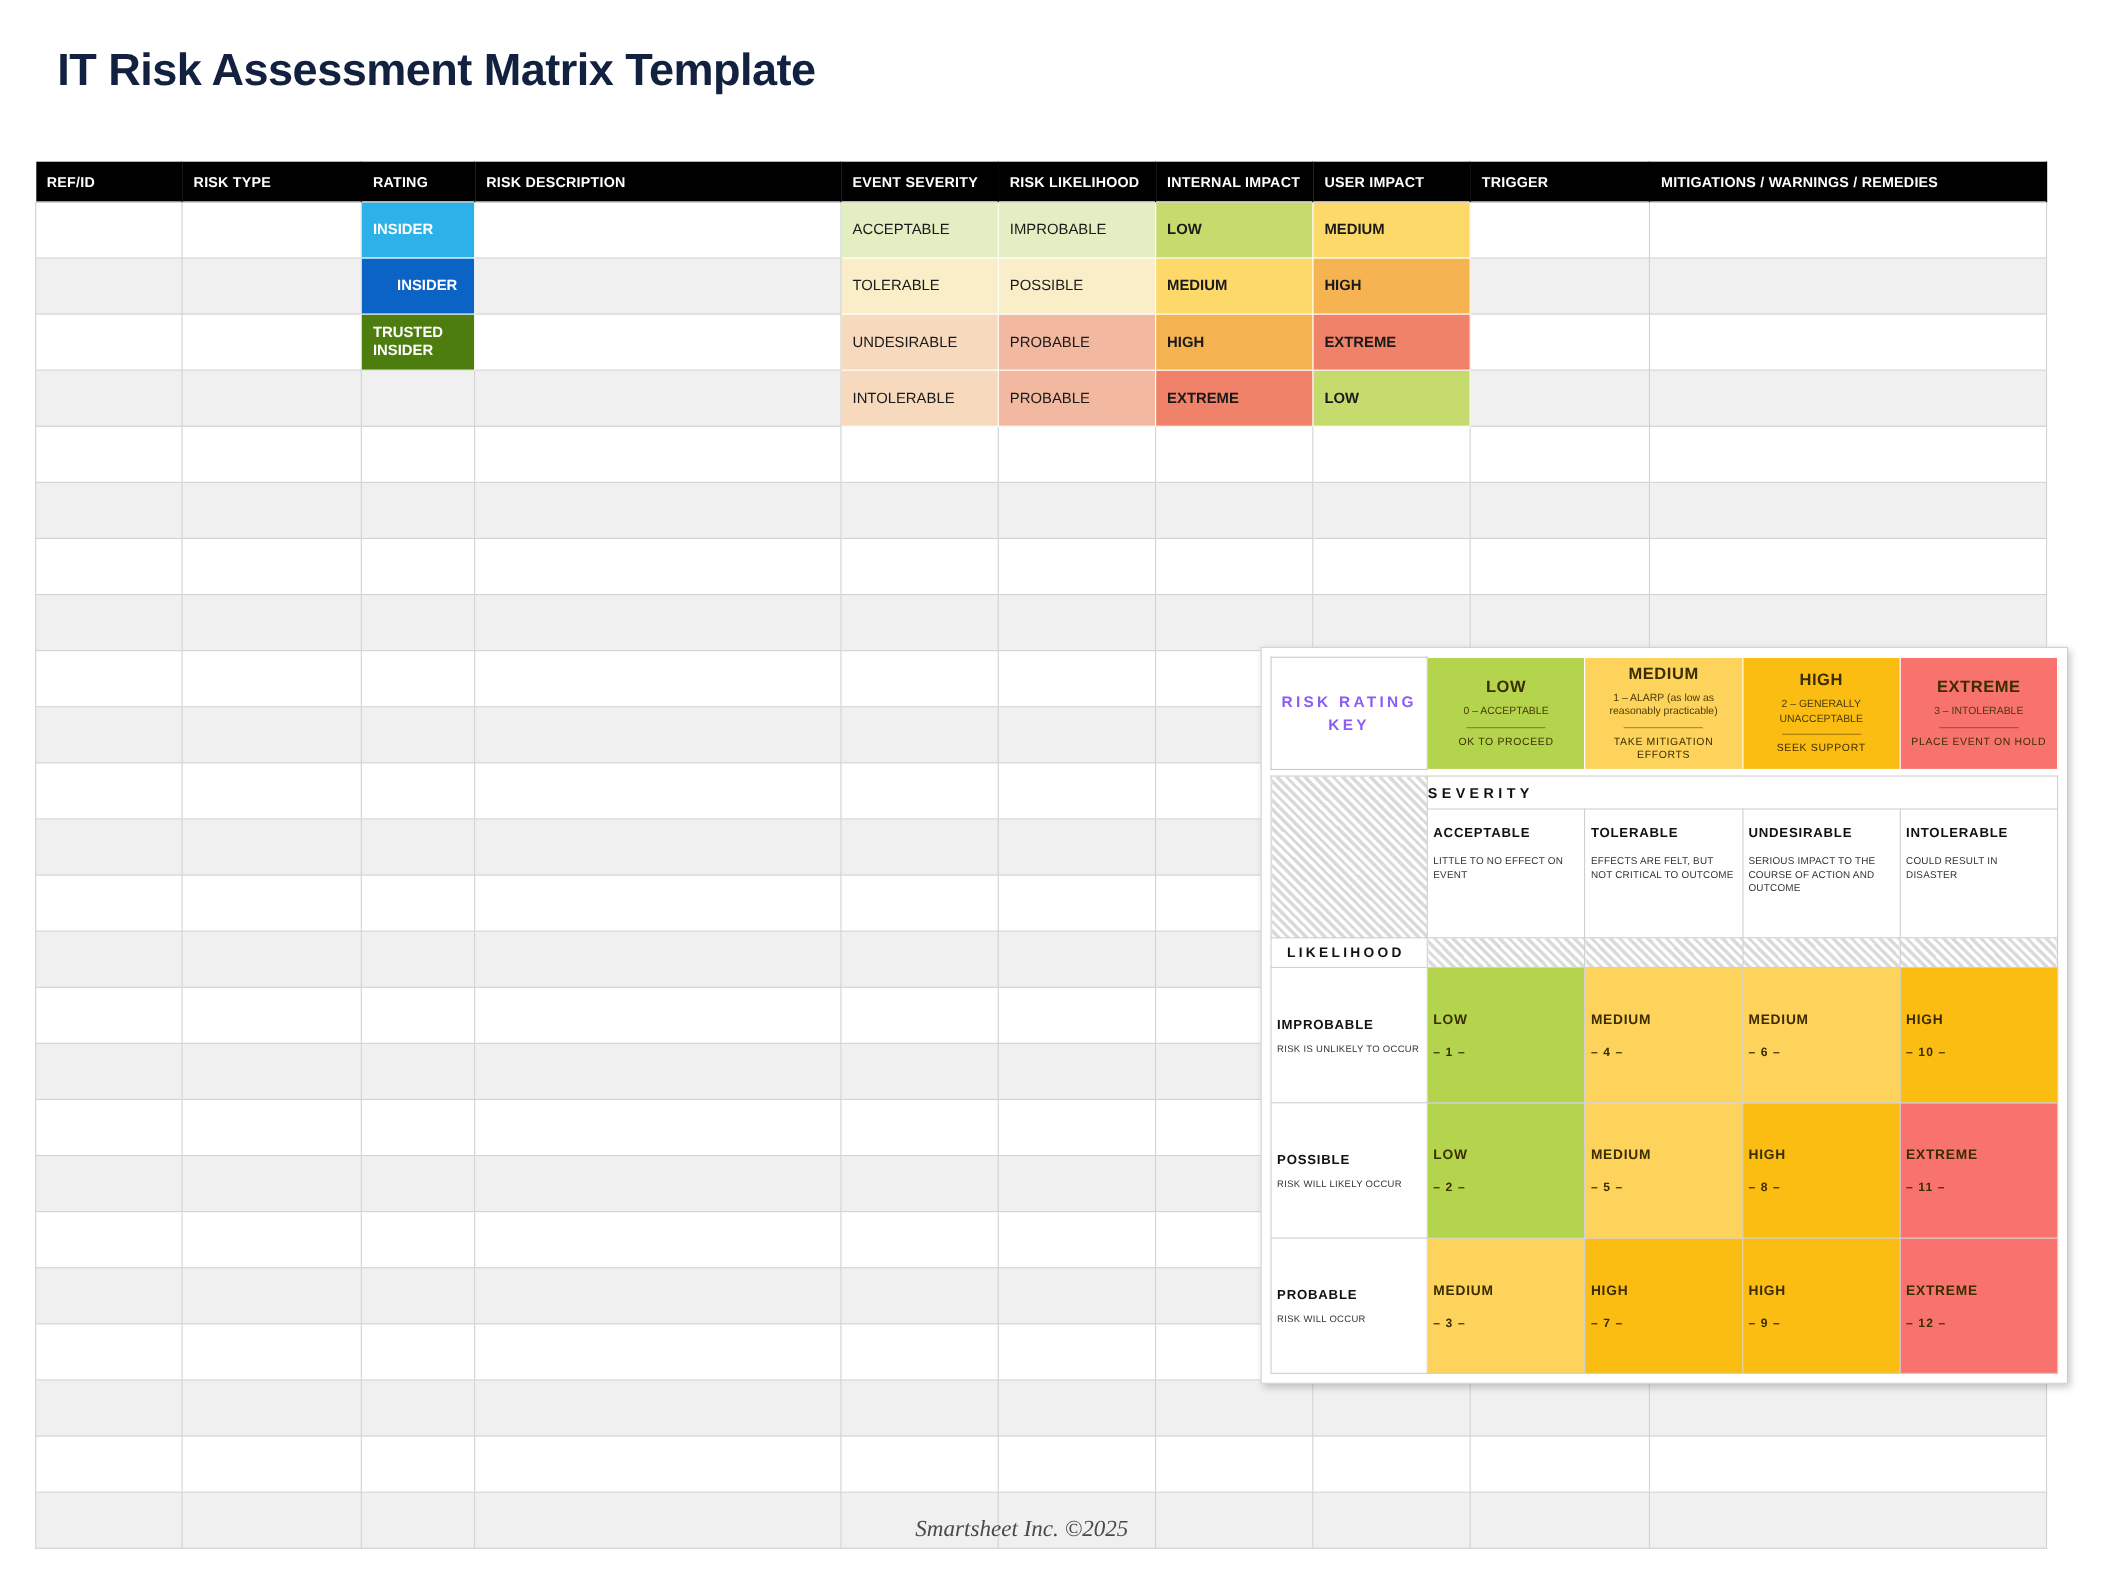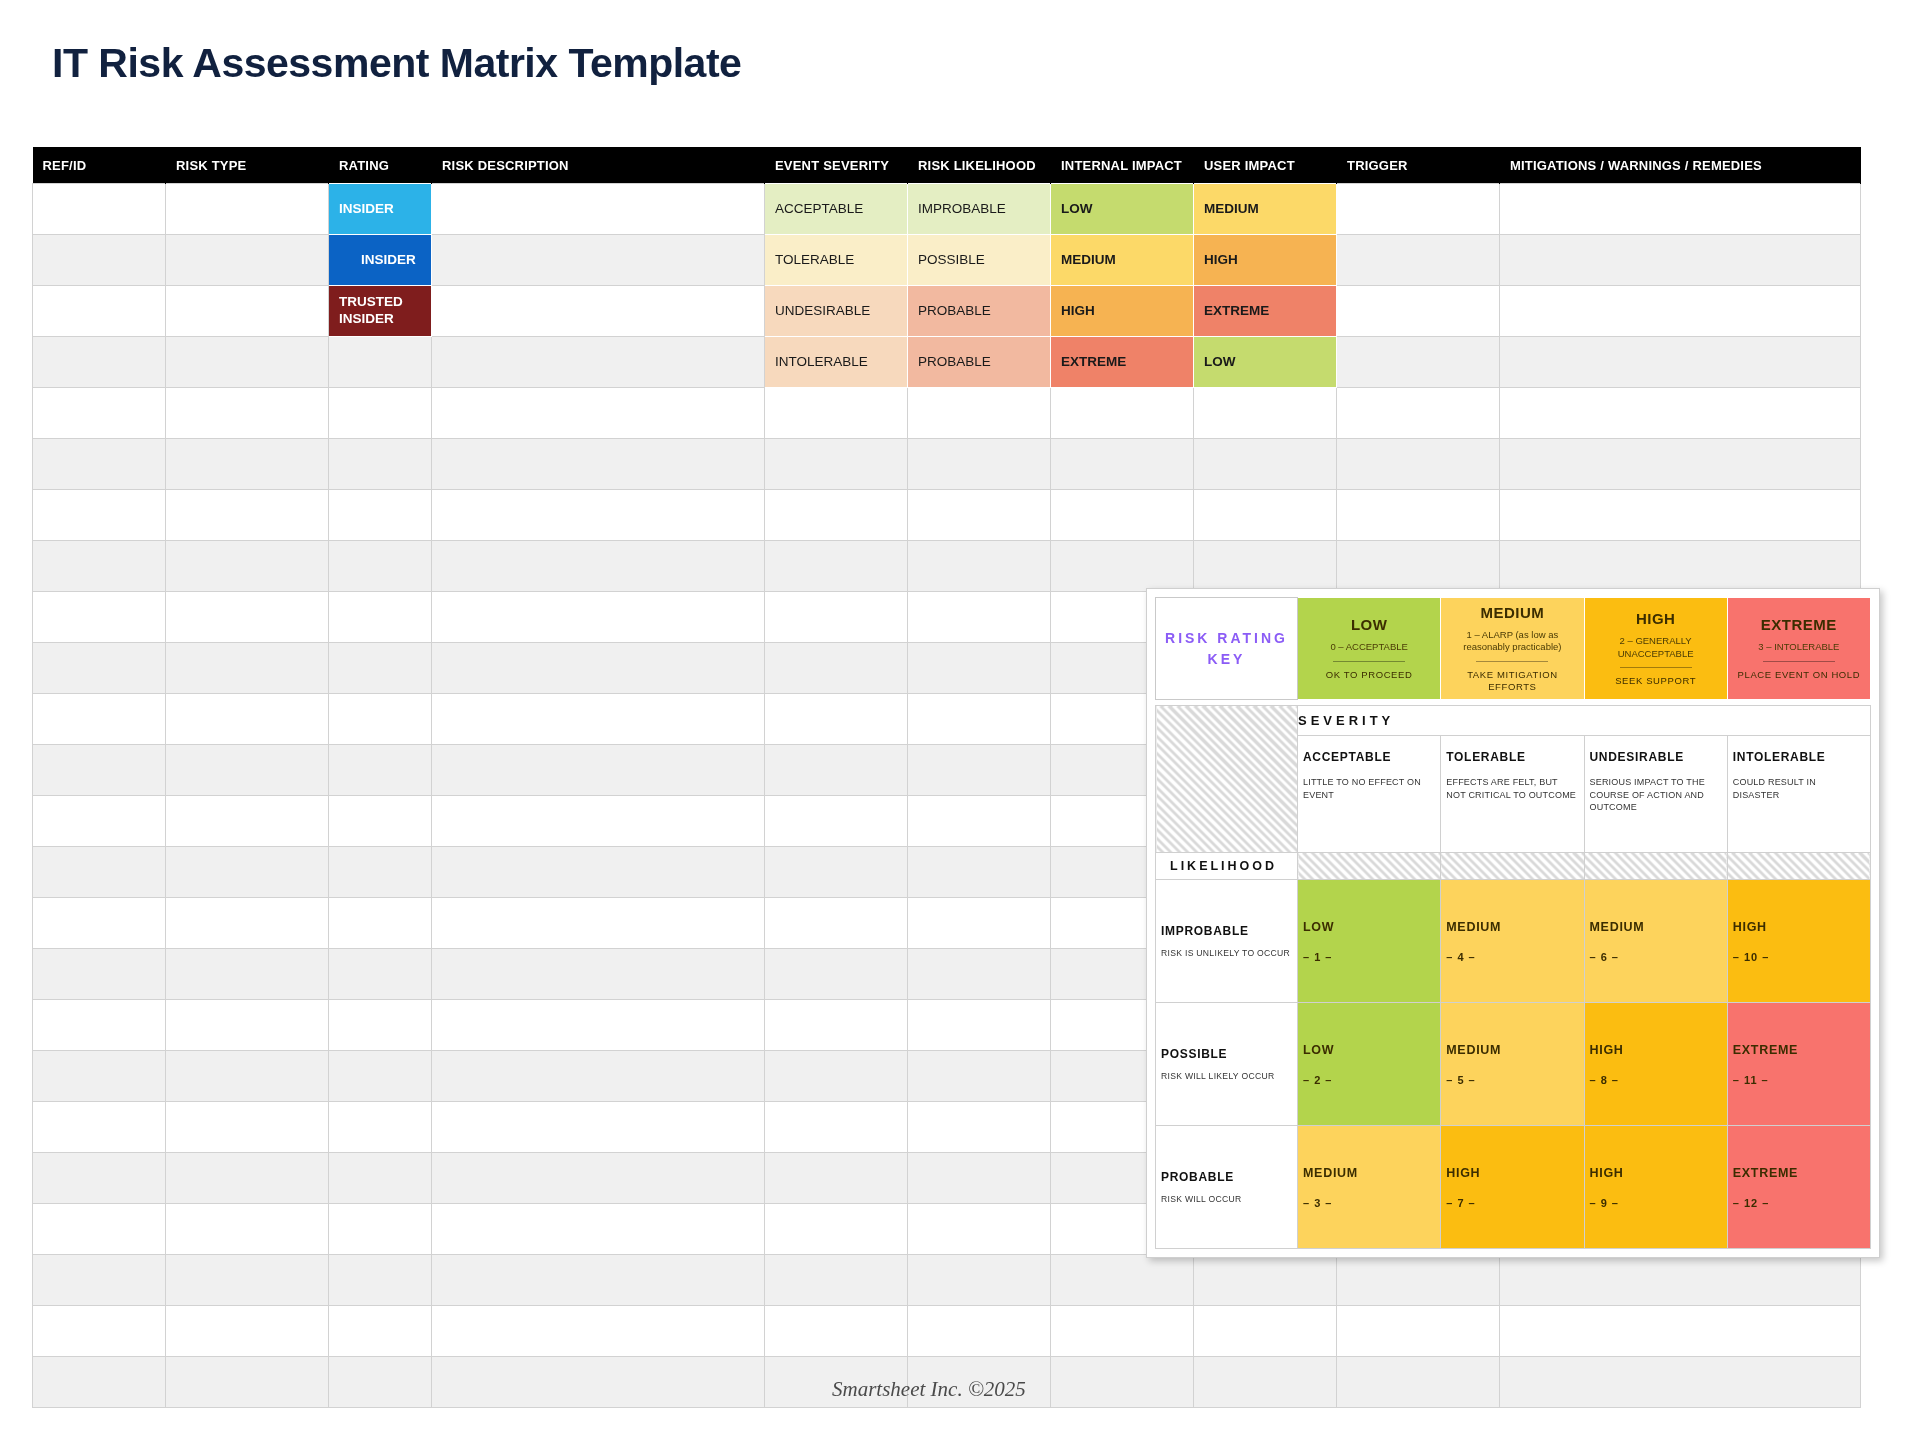--- a/index.html
+++ b/index.html
@@ -273,21 +273,21 @@
           </td>
           <td class="filled" style="background: rgb(246, 179, 82);">
             <div class="cell-label cell-bold">HIGH</div>
           </td>
           <td></td>
           <td></td>
         </tr>
         <tr>
           <td></td>
           <td></td>
-          <td class="filled" style="background: #7f1d1d; color: rgb(255, 255, 255);">
+          <td class="filled" style="background: #4d7c0f; color: rgb(255, 255, 255);">
             <div class="cell-label cell-bold">TRUSTED INSIDER</div>
           </td>
           <td></td>
           <td class="filled" style="background: rgb(247, 217, 189);">
             <div class="cell-label">UNDESIRABLE</div>
           </td>
           <td class="filled" style="background: rgb(242, 185, 160);">
             <div class="cell-label">PROBABLE</div>
           </td>
           <td class="filled" style="background: rgb(246, 179, 82);">

